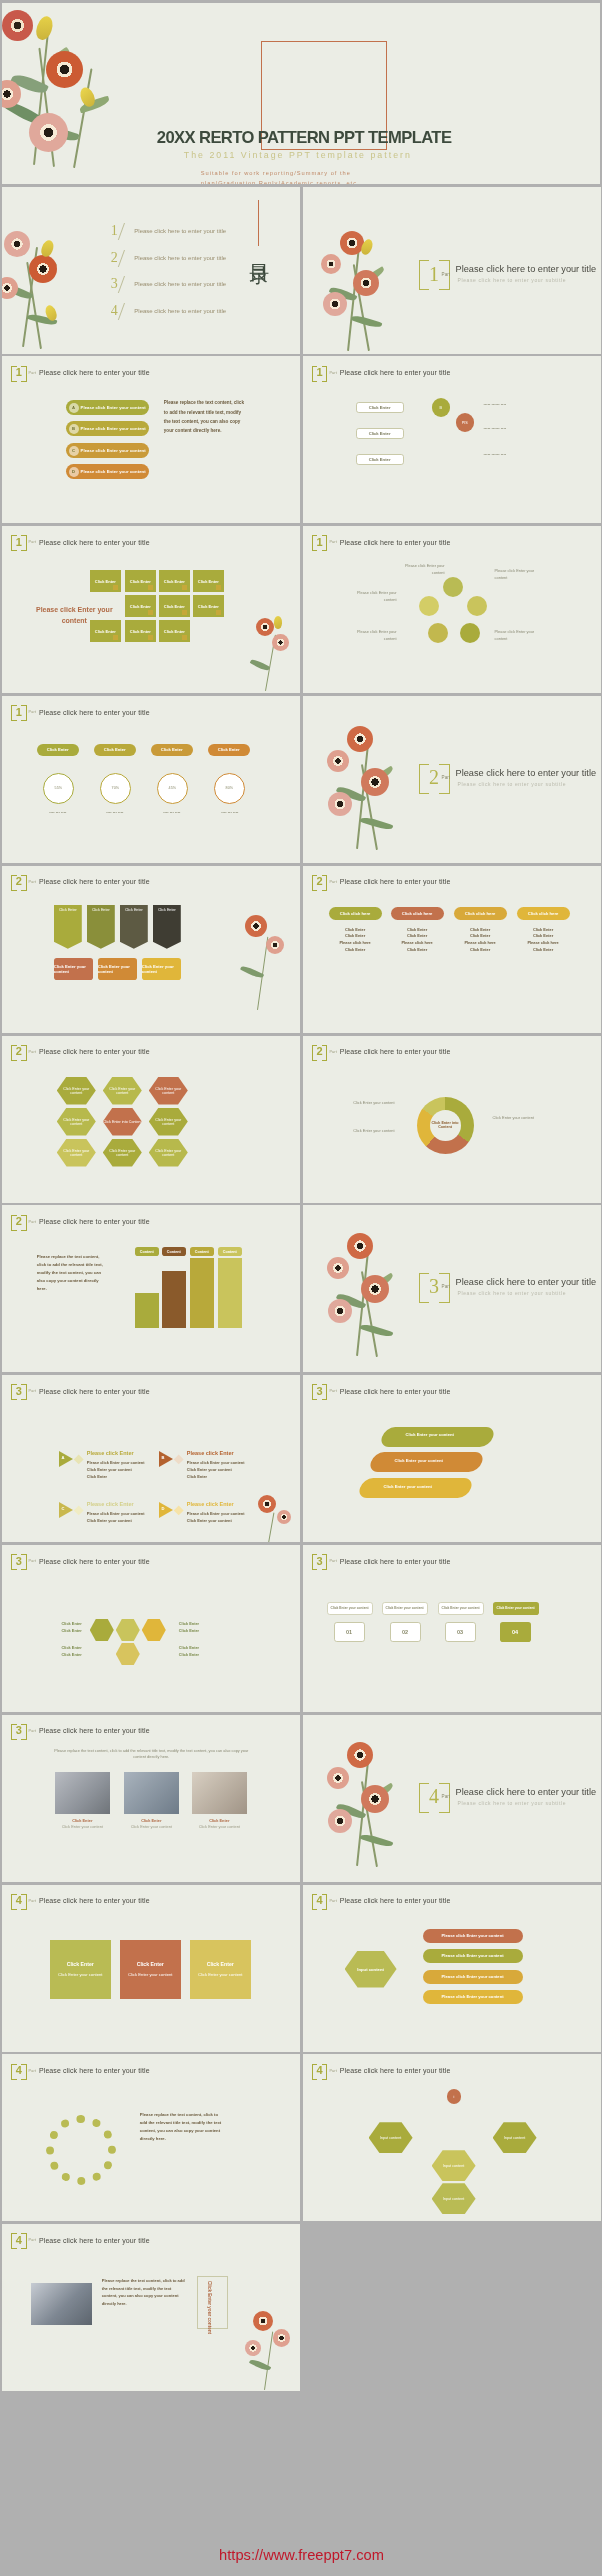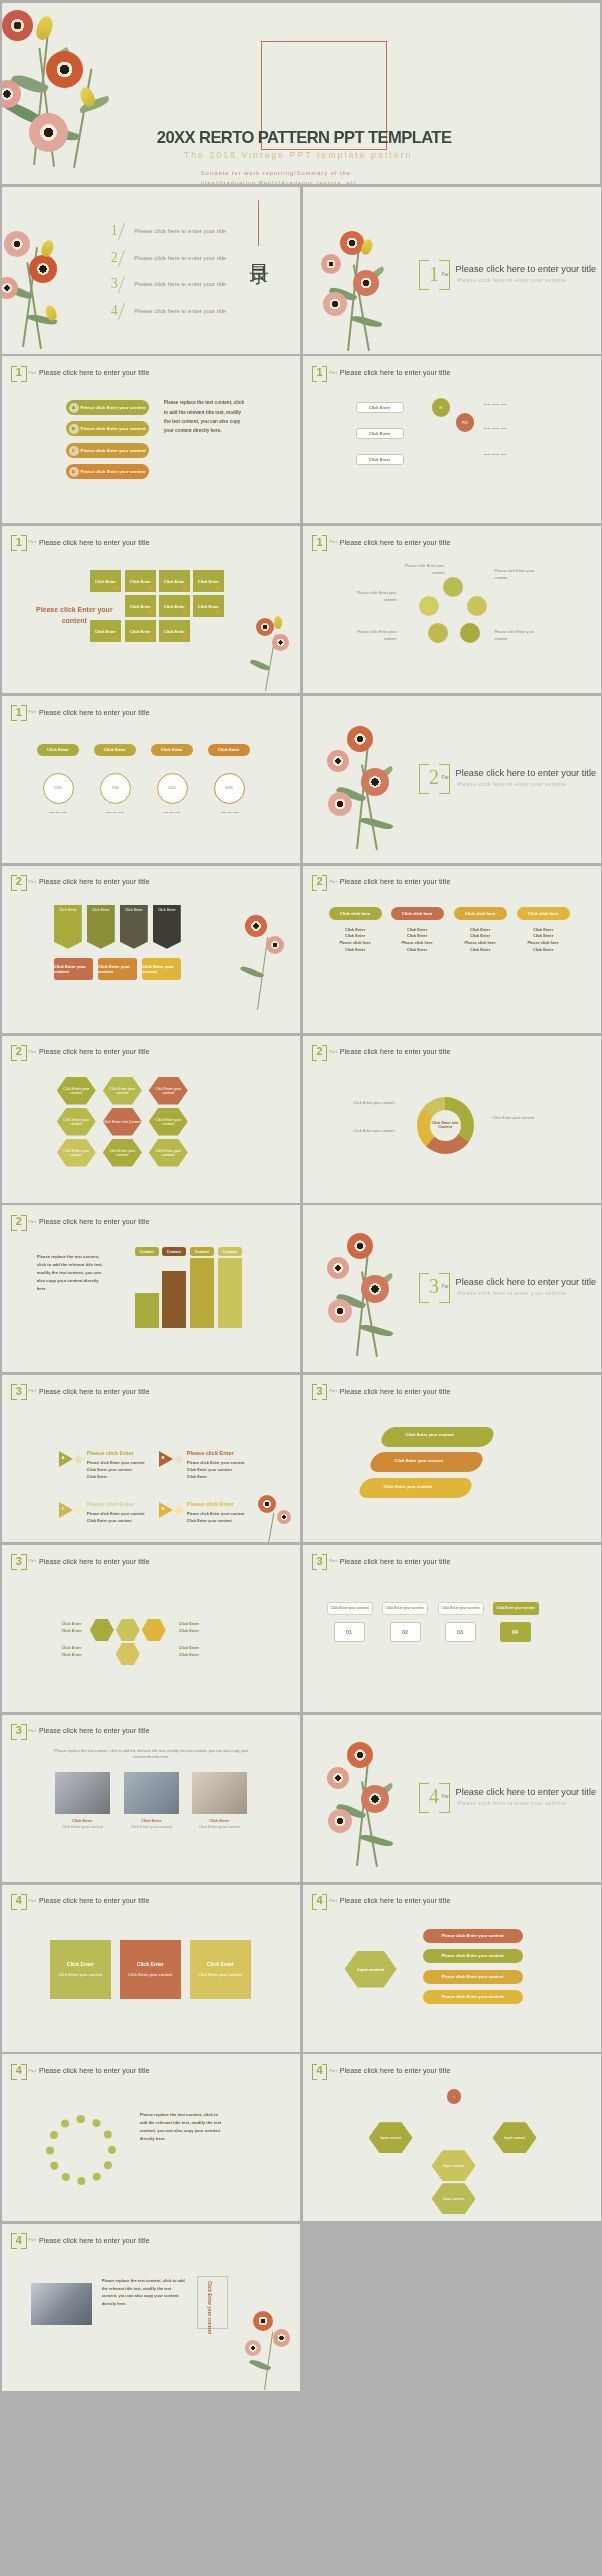--- a/index.html
+++ b/index.html
@@ -121,21 +121,21 @@
           <div class="bloom" style="left:5.5px;top:11px;width:31px;height:31px;background:radial-gradient(circle at 50% 50%, #2b2218 0 18%, #f3e2c9 18% 30%, #c8594a 30% 100%);"></div>
           <div class="bloom" style="left:50px;top:52px;width:37px;height:37px;background:radial-gradient(circle at 50% 50%, #221a12 0 18%, #f6e9d2 18% 30%, #cc5b33 30% 100%);"></div>
           <div class="bloom" style="left:33px;top:114px;width:39px;height:39px;background:radial-gradient(circle at 50% 50%, #241c14 0 18%, #f7ead6 18% 30%, #e0a89b 30% 100%);"></div>
           <div class="bloom" style="left:-3.7px;top:81px;width:28px;height:28px;background:radial-gradient(circle at 50% 50%, #241c14 0 18%, #f7ead6 18% 32%, #dfa08f 32% 100%);"></div>
           <div class="bloom" style="left:41px;top:16.6px;width:14.7px;height:24px;background:linear-gradient(160deg,#e8d349,#c9b13a);border-radius:50% 50% 46% 46%;transform:rotate(18deg);"></div>
           <div class="bloom" style="left:85px;top:88px;width:13px;height:20px;background:linear-gradient(160deg,#ecd84f,#cbb23a);border-radius:50% 50% 46% 46%;transform:rotate(-22deg);"></div>
         </div>
 
         <div class="t-frame"></div>
         <div class="t-title">20XX RERTO PATTERN PPT TEMPLATE</div>
-        <div class="t-sub">The 2018 Vintage PPT template pattern</div>
+        <div class="t-sub">The 2011 Vintage PPT template pattern</div>
         <div class="t-desc">
           <div>Suitable for work reporting/Summary of the</div>
           <div>plan/Graduation Reply/Academic reports, etc.</div>
         </div>
       </div>
     </div>
 
     <div class="row">
 
       <div class="slide">
@@ -888,14 +888,17 @@
           <div class="bloom" style="left:13px;top:1.8px;width:20px;height:20px;background:radial-gradient(circle at 50% 50%, #241c14 0 18%, #f7ead6 18% 31%, #cf6a45 31% 100%);"></div>
           <div class="bloom" style="left:33px;top:20px;width:17.5px;height:17.5px;background:radial-gradient(circle at 50% 50%, #241c14 0 18%, #f7ead6 18% 32%, #dfa08f 32% 100%);"></div>
           <div class="bloom" style="left:5.5px;top:31px;width:15.7px;height:15.7px;background:radial-gradient(circle at 50% 50%, #241c14 0 18%, #f7ead6 18% 32%, #e0a89b 32% 100%);"></div>
         </div>
       </div>
 
     </div>
 
   </div>
 
+  <div id="footer">
+    <a href="#">https://www.freeppt7.com</a>
+  </div>
 </div>
 
 
 </body></html>

